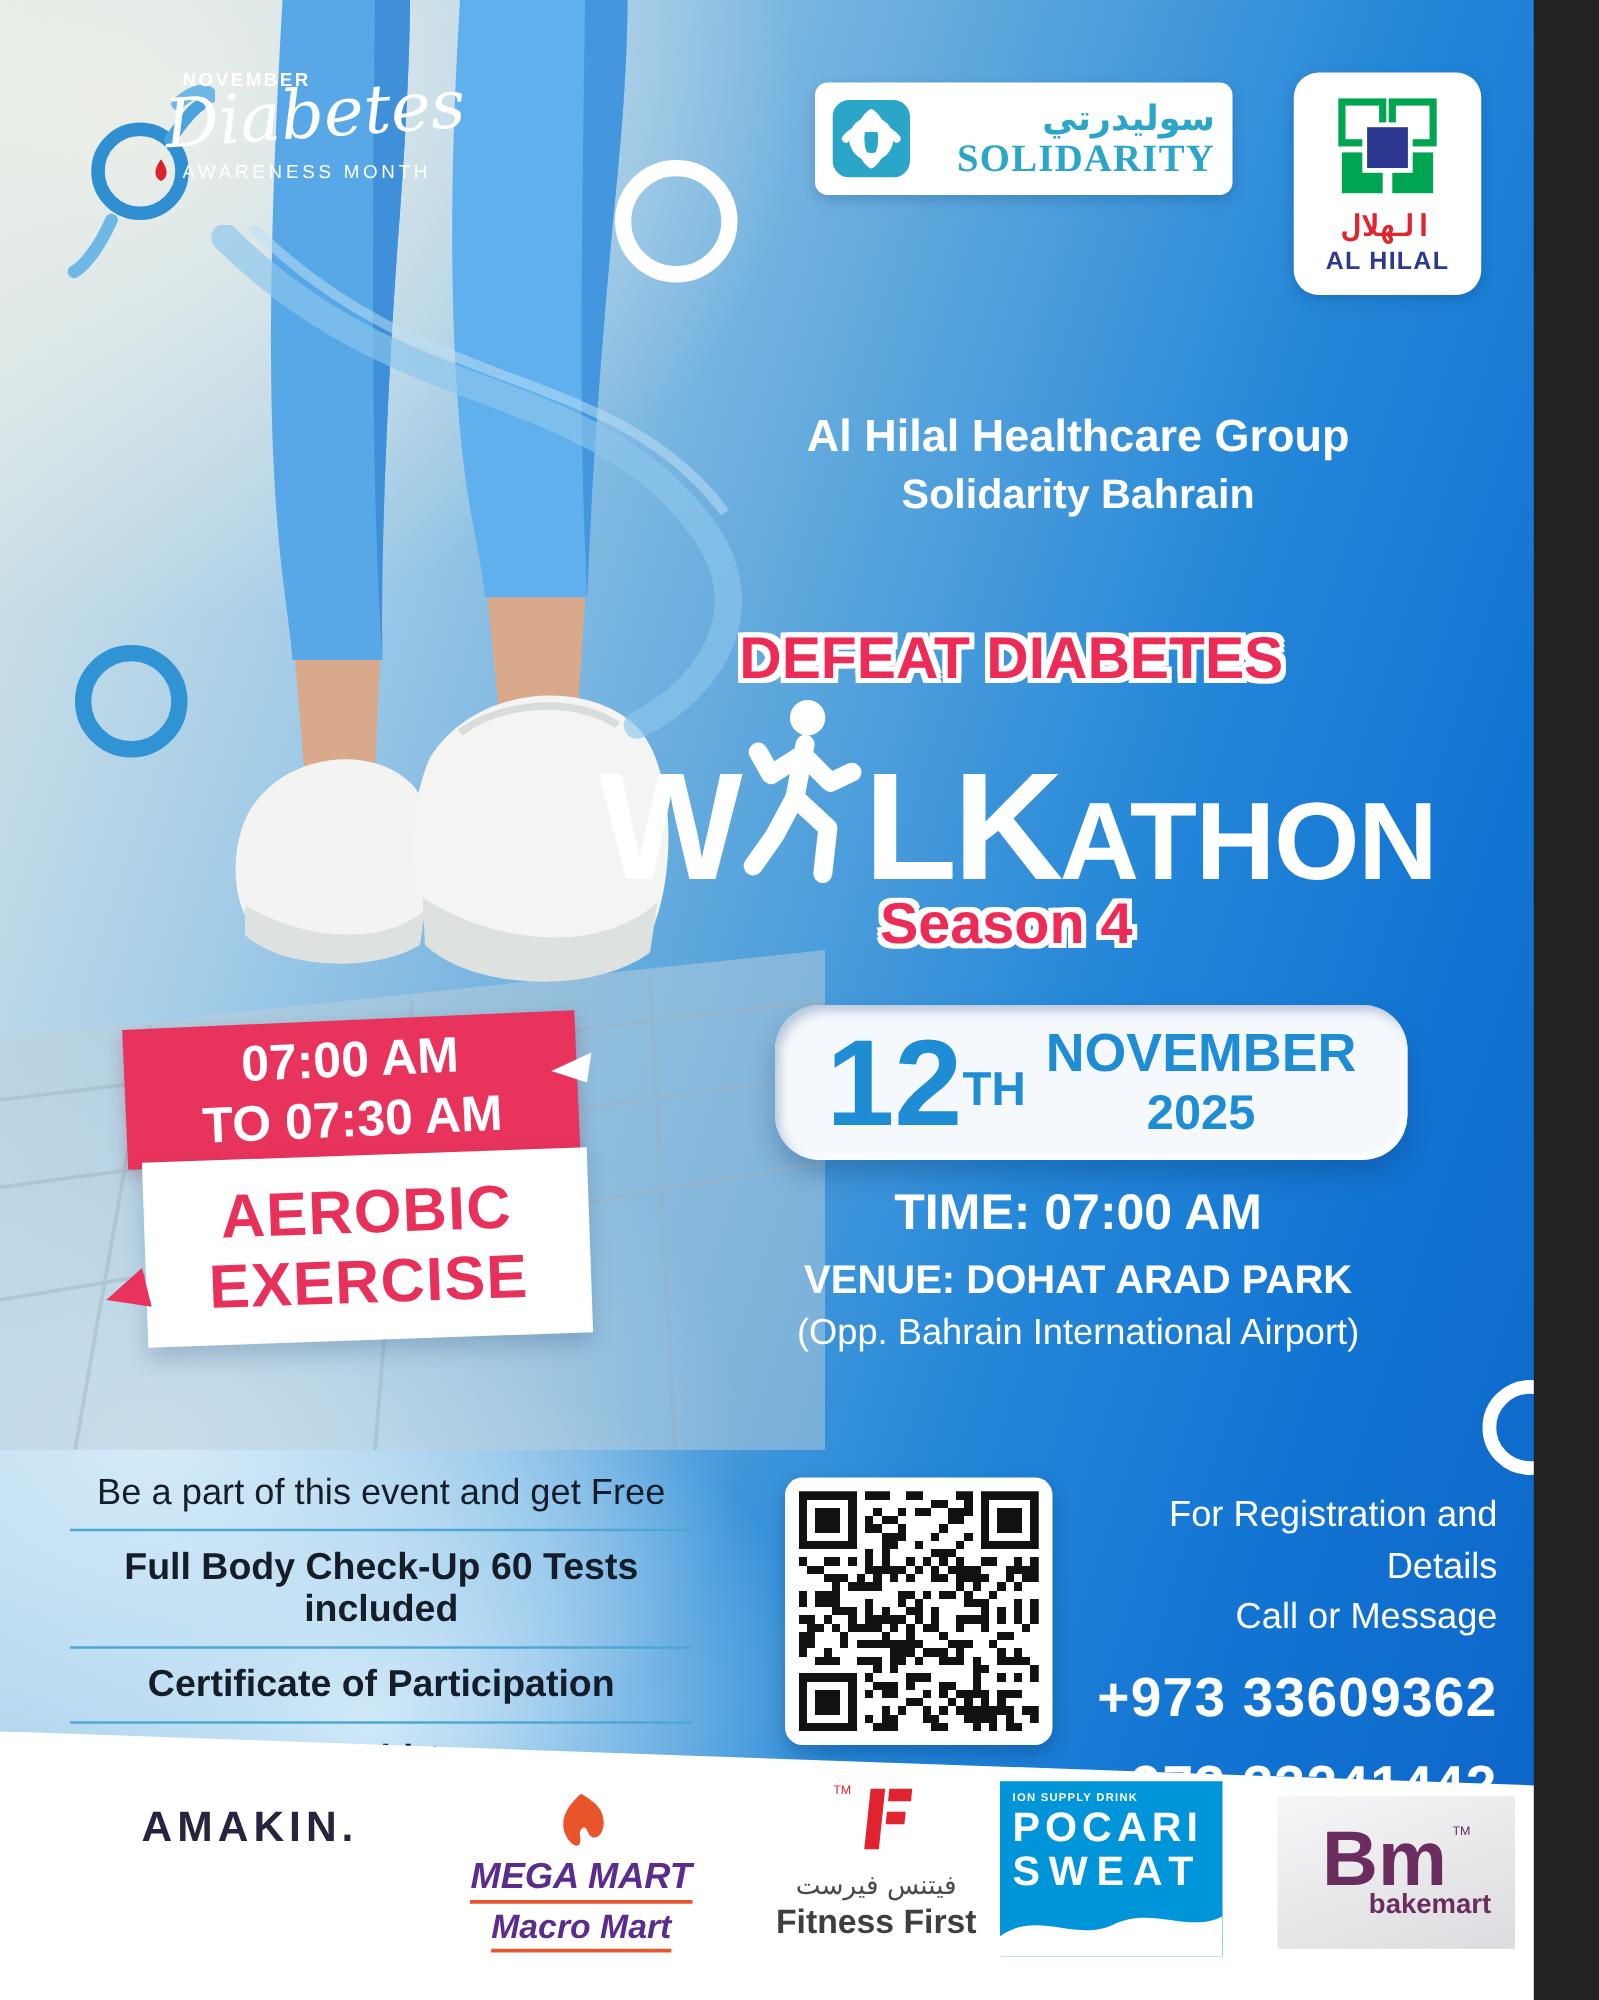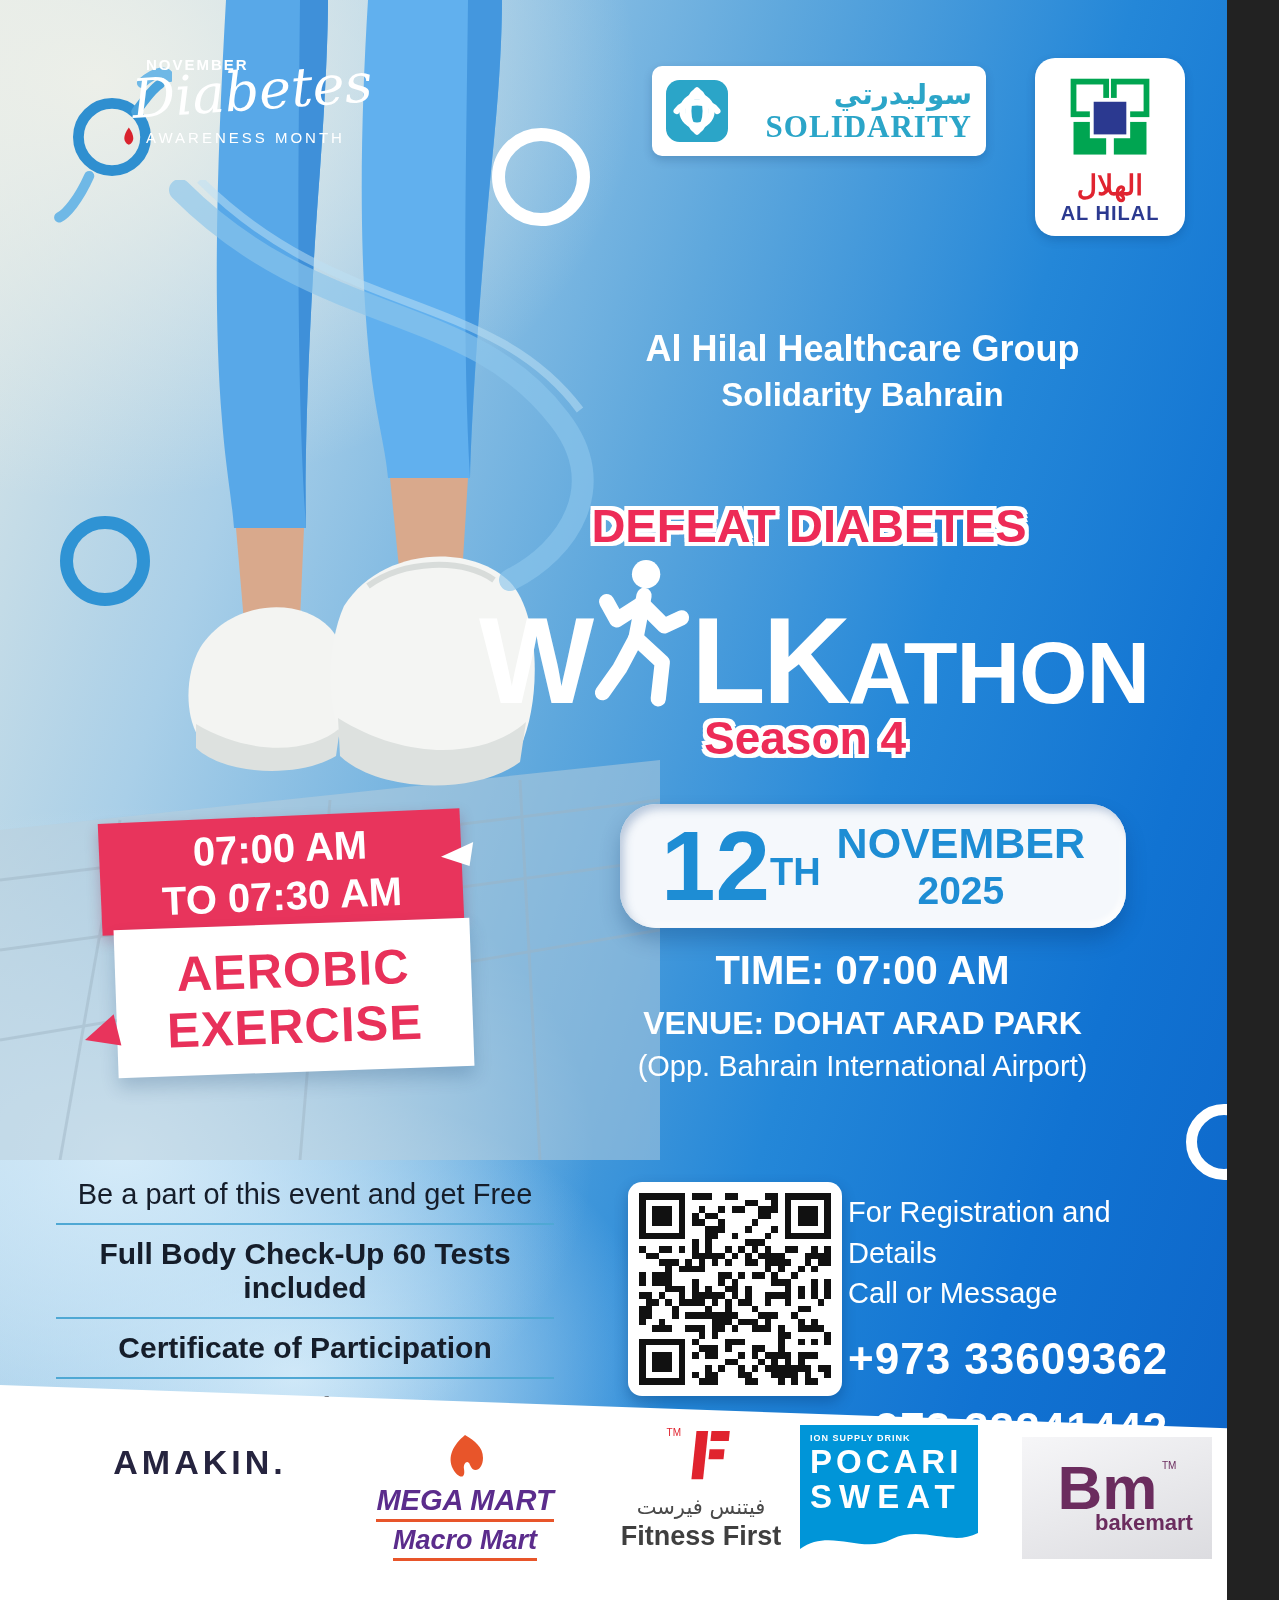--- a/index.html
+++ b/index.html
@@ -28,21 +28,21 @@
   .badge-sub{font-size:15px;letter-spacing:3px;margin-left:14px;margin-top:2px;}
   .bg-ribbon-swirl{left:140px;top:180px;width:560px;height:420px;opacity:.65;}
   
   .sol-logo{left:652px;top:66px;width:334px;height:90px;background:#fff;border-radius:10px;
     display:flex;align-items:center;gap:12px;padding:0 14px;box-sizing:border-box;box-shadow:0 4px 10px rgba(0,40,90,.2);}
   .sol-text{flex:1;text-align:right;color:#2BA5C8;line-height:1;}
   .sol-ar{font-family:"DejaVu Sans",sans-serif;font-size:28px;font-weight:700;}
   .sol-en{font-family:"Liberation Serif",serif;font-size:31px;font-weight:700;letter-spacing:1px;margin-top:2px;}
   .ah-logo{left:1035px;top:58px;width:150px;height:178px;background:#fff;border-radius:20px;
     display:flex;flex-direction:column;align-items:center;padding-top:14px;box-sizing:border-box;box-shadow:0 4px 10px rgba(0,40,90,.2);}
-  .ah-ar{font-family:Liberation Sans, sans-serif;color:#E02430;font-size:28px;font-weight:700;line-height:1;margin-top:4px;}
+  .ah-ar{font-family:Liberation Mono, monospace;color:#E02430;font-size:24px;font-weight:700;line-height:1;margin-top:4px;}
   .ah-en{color:#2B3990;font-size:20px;font-weight:800;letter-spacing:1px;margin-top:2px;}
   
   .organizers{left:555px;top:328px;width:615px;text-align:center;color:#fff;}
   .org-l1{font-size:36px;font-weight:800;}
   .org-l2{font-size:29px;font-weight:400;margin-top:8px;}
   .org-l3{font-size:33px;font-weight:800;margin-top:6px;}
   
   .title-block{right:88px;top:498px;width:660px;text-align:center;}
   .outline-w{text-shadow:-4px -4px 0 #fff,4px -4px 0 #fff,-4px 4px 0 #fff,4px 4px 0 #fff,-4px 0 0 #fff,4px 0 0 #fff,0 -4px 0 #fff,0 4px 0 #fff;}
   .tagline{color:#ED2B57;font-size:47px;font-weight:800;letter-spacing:0px;}
@@ -77,21 +77,21 @@
   
   .benefits{left:52px;top:1178px;width:506px;text-align:center;color:#151d2a;}
   .ben-intro{font-size:29px;font-weight:400;}
   .ben-hr{border:none;border-top:2px solid #4fa8d4;margin:12px 4px;}
   .ben-item{font-size:30px;font-weight:700;margin:2px 0;}
   .ben-note{font-size:28px;font-weight:400;line-height:1.35;}
   
   .qr-box{left:628px;top:1182px;width:214px;height:214px;background:#fff;border-radius:14px;padding:11px;box-sizing:border-box;box-shadow:0 6px 14px rgba(0,40,90,.3);}
   .qr-box svg{width:100%;height:100%;fill:#111;shape-rendering:crispEdges;}
   
-  .reg{left:848px;top:1192px;width:350px;text-align:left;color:#fff;}
+  .reg{left:848px;top:1192px;width:350px;text-align:right;color:#fff;}
   .reg-l{font-size:29px;font-weight:400;line-height:1.4;}
   .reg-phone{font-size:44px;font-weight:800;letter-spacing:1px;margin-top:20px;}
   
   .footer{left:0;bottom:0;width:1279px;height:215px;background:#fff;clip-path:polygon(0 0,100% 21%,100% 100%,0 100%);}
   .sponsor{position:absolute;}
   .amakin{left:70px;top:58px;width:260px;text-align:center;color:#26243f;}
   .amakin-ar{font-family:"DejaVu Sans",sans-serif;font-size:46px;font-weight:700;line-height:1;}
   .amakin-en{font-size:34px;font-weight:800;letter-spacing:4px;margin-top:0px;}
   .megamart{left:350px;top:50px;width:230px;text-align:center;}
   .mm-line{display:inline-block;color:#5B2C8C;font-style:italic;font-weight:800;border-bottom:3px solid #E8552A;padding-bottom:2px;line-height:1.1;}

